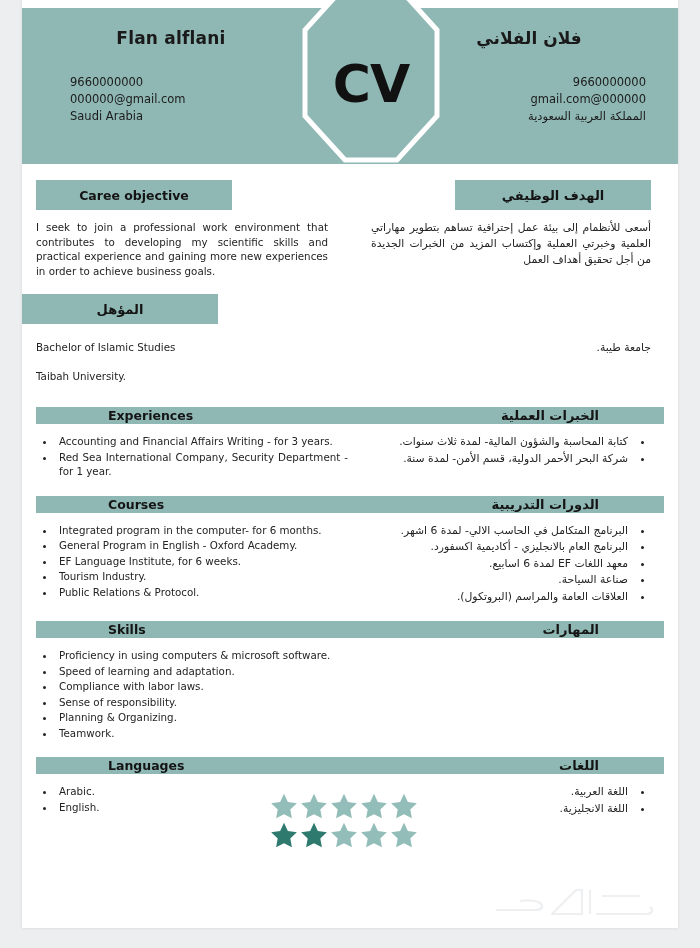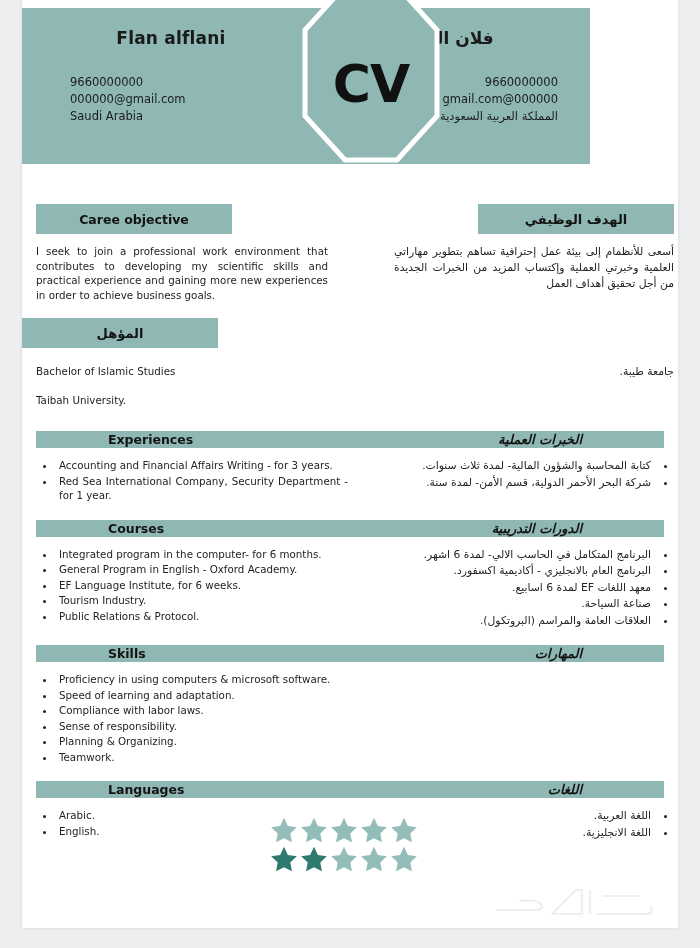--- a/index.html
+++ b/index.html
@@ -20,21 +20,21 @@
     width: 656px; height: 928px;
     background: #ffffff;
     box-shadow: 0 0 3px rgba(0,0,0,0.10);
     overflow: hidden;
   }
 
   
   .header-band {
     position: absolute;
     left: 0; top: 8px;
-    width: 568px; height: 156px;
+    width: 656px; height: 156px;
     background: #8fb8b4;
   }
   .hdr-left {
     position: absolute;
     left: 24px; top: 20px; width: 250px;
     text-align: left;
   }
   .hdr-right {
     position: absolute;
     right: 24px; top: 20px; width: 250px;
@@ -75,21 +75,20 @@
     letter-spacing: -1px;
     padding-top: 6px;
     box-sizing: border-box;
   }
 
   
   .content {
     position: absolute;
     left: 0; top: 164px;
     width: 656px;
-    margin-top: 24px;
   }
 
   
   .bar {
     background: #8fb8b4;
     height: 17px;
     display: flex;
     align-items: center;
     box-sizing: border-box;
   }
@@ -108,26 +107,26 @@
     font-size: 12.5px; font-weight: bold; color: #141414;
   }
   .bar-label-ar {
     font-size: 13px; font-weight: bold; color: #141414;
     direction: rtl;
   }
   .bar-full .bar-label-en {
     position: absolute; left: 72px;
   }
   .bar-full .bar-label-ar {
-    position: absolute; right: 82px; font-style: italic;
+    position: absolute; right: 65px;
   }
 
   .split-row { display: flex; justify-content: space-between; }
   .split-row .pad-l { padding-left: 14px; }
-  .split-row .pad-r { padding-right: 4px; }
+  .split-row .pad-r { padding-right: 27px; }
 
   
   .col-en {
     width: 292px;
     font-size: 10.3px; color: #232323;
     line-height: 14.5px;
     text-align: justify;
   }
   .col-ar {
     width: 280px;

